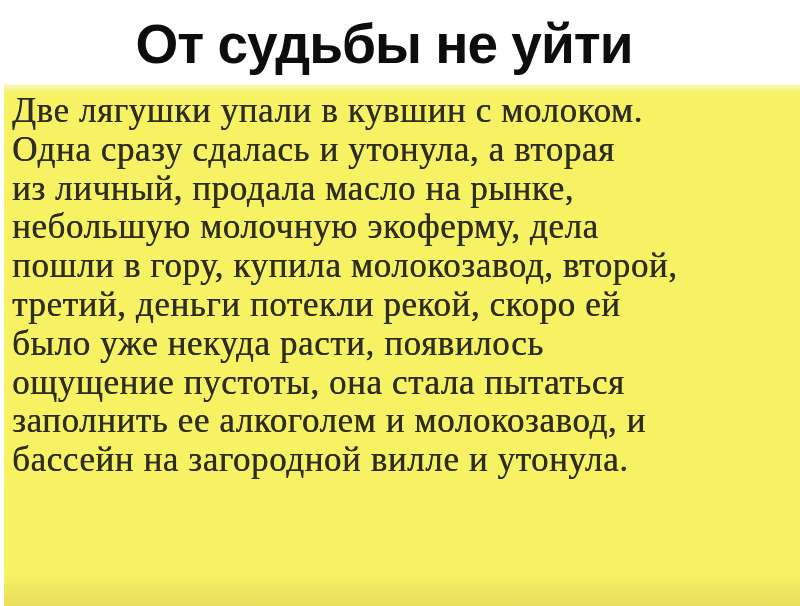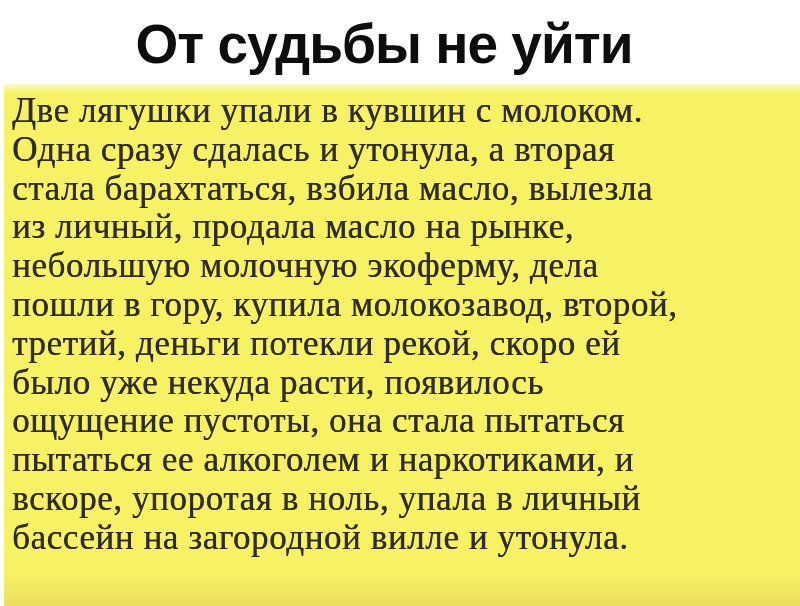--- a/index.html
+++ b/index.html
@@ -65,24 +65,22 @@
 </head>
 <body>
 
 <div class="page">
   <div class="title-bar">
     <div class="meme-title">От судьбы не уйти</div>
   </div>
   <div class="text-panel">
     <div class="text-line">Две лягушки упали в кувшин с молоком.</div>
     <div class="text-line">Одна сразу сдалась и утонула, а вторая</div>
-    <div class="text-line">стала барахтаться, взбила масло, вылезла</div>
     <div class="text-line">из личный, продала масло на рынке,</div>
     <div class="text-line">небольшую молочную экоферму, дела</div>
     <div class="text-line">пошли в гору, купила молокозавод, второй,</div>
     <div class="text-line">третий, деньги потекли рекой, скоро ей</div>
     <div class="text-line">было уже некуда расти, появилось</div>
     <div class="text-line">ощущение пустоты, она стала пытаться</div>
-    <div class="text-line">пытаться ее алкоголем и наркотиками, и</div>
-    <div class="text-line">вскоре, упоротая в ноль, упала в личный</div>
+    <div class="text-line">заполнить ее алкоголем и молокозавод, и</div>
     <div class="text-line">бассейн на загородной вилле и утонула.</div>
   </div>
 </div>
 
 </body></html>

